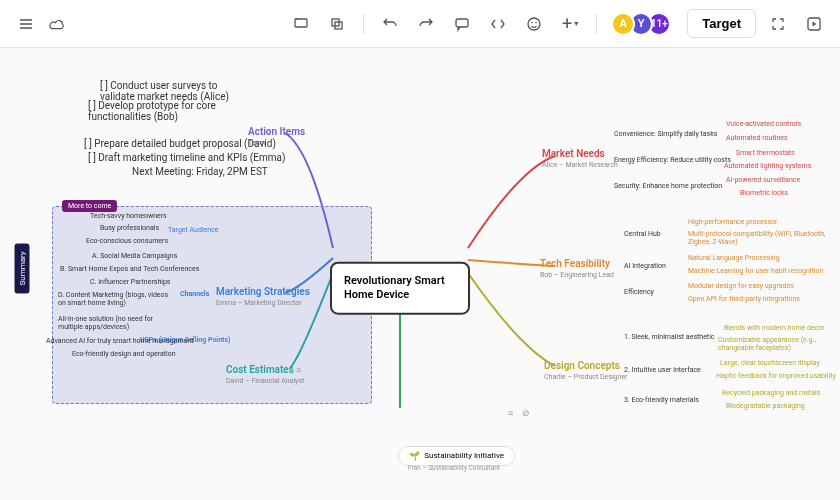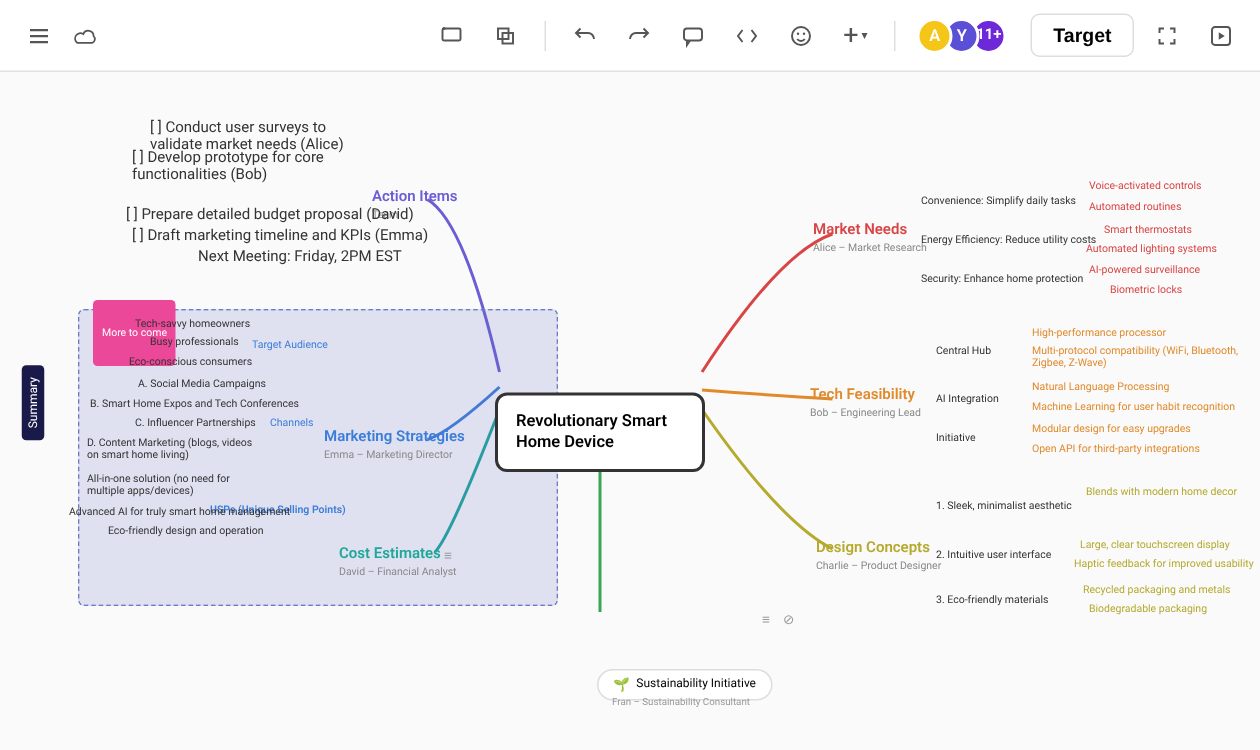--- a/index.html
+++ b/index.html
@@ -20,21 +20,21 @@
 .av-more{background:#6d28d9;z-index:1;font-size:10px}
 .share-btn{padding:6px 14px;border:1px solid #ddd;border-radius:6px;font-weight:600;font-size:13px;background:#fff;margin-left:8px;cursor:pointer}
 .canvas{position:absolute;top:48px;left:0;right:0;bottom:0;background:#fafafa;overflow:hidden}
 .center-node{position:absolute;left:400px;top:240px;width:140px;padding:10px 12px;background:#fff;border:2px solid #333;border-radius:8px;font-weight:600;font-size:11px;line-height:1.3;transform:translate(-50%,-50%)}
 .branch-label{position:absolute;font-weight:600;font-size:10px;color:#333}
 .branch-sub{position:absolute;font-size:7px;color:#888}
 .node{position:absolute;font-size:10px;color:#333;white-space:nowrap}
 .node-sm{font-size:7px}
 .summary-panel{position:absolute;left:52px;top:158px;width:320px;height:198px;background:rgba(100,110,200,0.18);border:1px dashed #6b7bc4;border-radius:4px}
 .summary-tag{position:absolute;left:22px;top:238px;background:#1a1a4a;color:#fff;font-size:8px;padding:3px 8px;border-radius:3px;transform:rotate(-90deg);transform-origin:left center}
-.more-tag{position:absolute;left:62px;top:152px;background:#ec4899;color:#fff;font-size:7px;padding:18px 6px;border-radius:3px}
+.more-tag{position:absolute;left:62px;top:152px;background:#701a75;color:#fff;font-size:7px;padding:2px 6px;border-radius:3px}
 .sust-chip{position:absolute;left:398px;top:398px;background:#fff;border:1px solid #ddd;border-radius:12px;padding:4px 10px;font-size:8px;display:flex;align-items:flex-start;gap:4px}
 .sust-chip::before{content:'🌱';font-size:9px}
 .sust-sub{position:absolute;left:408px;top:416px;font-size:6.5px;color:#999}
 .link-icon{position:absolute;font-size:9px;color:#999}
 svg.branches{position:absolute;top:0;left:0;width:100%;height:100%;pointer-events:none}
 .branch-path{fill:none;stroke-width:2}
 </style>
 </head>
 <body>
 
@@ -143,21 +143,21 @@
 <div class="node" style="left:84px;top:90px">[ ] Prepare detailed budget proposal (David)</div>
 <div class="node" style="left:88px;top:104px">[ ] Draft marketing timeline and KPIs (Emma)</div>
 <div class="node" style="left:132px;top:118px">Next Meeting: Friday, 2PM EST</div>
 
 <div class="branch-label" style="left:216px;top:238px;color:#3b7dd8">Marketing Strategies</div>
 <div class="branch-sub" style="left:216px;top:251px">Emma – Marketing Director</div>
 <div class="node node-sm" style="left:168px;top:178px;color:#3b7dd8;font-weight:400">Target Audience</div>
 <div class="node node-sm" style="left:90px;top:164px">Tech-savvy homeowners</div>
 <div class="node node-sm" style="left:100px;top:176px">Busy professionals</div>
 <div class="node node-sm" style="left:86px;top:189px">Eco-conscious consumers</div>
-<div class="node node-sm" style="left:180px;top:230px;color:#3b7dd8;font-weight:400">Channels</div>
+<div class="node node-sm" style="left:180px;top:242px;color:#3b7dd8;font-weight:700">Channels</div>
 <div class="node node-sm" style="left:92px;top:204px">A.   Social Media Campaigns</div>
 <div class="node node-sm" style="left:60px;top:217px">B.   Smart Home Expos and Tech Conferences</div>
 <div class="node node-sm" style="left:90px;top:230px">C.   Influencer Partnerships</div>
 <div class="node node-sm" style="left:58px;top:243px;width:118px;white-space:normal">D.   Content Marketing (blogs, videos on smart home living)</div>
 <div class="node node-sm" style="left:140px;top:288px;color:#3b7dd8;font-weight:600">USPs (Unique Selling Points)</div>
 <div class="node node-sm" style="left:58px;top:267px;width:104px;white-space:normal">All-in-one solution (no need for multiple apps/devices)</div>
 <div class="node node-sm" style="left:46px;top:289px">Advanced AI for truly smart home management</div>
 <div class="node node-sm" style="left:72px;top:302px">Eco-friendly design and operation</div>
 
 <div class="branch-label" style="left:226px;top:316px;color:#1fa89a">Cost Estimates</div>
@@ -177,28 +177,29 @@
 <div class="node node-sm" style="left:740px;top:141px;color:#d94545">Biometric locks</div>
 
 <div class="branch-label" style="left:540px;top:210px;color:#e08a2c">Tech Feasibility</div>
 <div class="branch-sub" style="left:540px;top:223px">Bob – Engineering Lead</div>
 <div class="node node-sm" style="left:624px;top:182px">Central Hub</div>
 <div class="node node-sm" style="left:688px;top:170px;color:#e08a2c">High-performance processor</div>
 <div class="node node-sm" style="left:688px;top:182px;width:140px;white-space:normal;color:#e08a2c">Multi-protocol compatibility (WiFi, Bluetooth, Zigbee, Z-Wave)</div>
 <div class="node node-sm" style="left:624px;top:214px">AI Integration</div>
 <div class="node node-sm" style="left:688px;top:206px;color:#e08a2c">Natural Language Processing</div>
 <div class="node node-sm" style="left:688px;top:219px;color:#e08a2c">Machine Learning for user habit recognition</div>
-<div class="node node-sm" style="left:624px;top:240px">Initiative</div>
+<div class="node node-sm" style="left:624px;top:240px">Efficiency</div>
 <div class="node node-sm" style="left:688px;top:234px;color:#e08a2c">Modular design for easy upgrades</div>
 <div class="node node-sm" style="left:688px;top:247px;color:#e08a2c">Open API for third-party integrations</div>
 
 <div class="branch-label" style="left:544px;top:312px;color:#b5a92e">Design Concepts</div>
 <div class="branch-sub" style="left:544px;top:325px">Charlie – Product Designer</div>
 <div class="node node-sm" style="left:624px;top:285px">1. Sleek, minimalist aesthetic</div>
 <div class="node node-sm" style="left:724px;top:276px;color:#b5a92e">Blends with modern home decor</div>
+<div class="node node-sm" style="left:718px;top:288px;width:110px;white-space:normal;color:#b5a92e">Customizable appearance (e.g., changeable faceplates)</div>
 <div class="node node-sm" style="left:624px;top:318px">2. Intuitive user interface</div>
 <div class="node node-sm" style="left:720px;top:311px;color:#b5a92e">Large, clear touchscreen display</div>
 <div class="node node-sm" style="left:716px;top:324px;color:#b5a92e">Haptic feedback for improved usability</div>
 <div class="node node-sm" style="left:624px;top:348px">3. Eco-friendly materials</div>
 <div class="node node-sm" style="left:722px;top:341px;color:#b5a92e">Recycled packaging and metals</div>
 <div class="node node-sm" style="left:726px;top:354px;color:#b5a92e">Biodegradable packaging</div>
 
 <div class="sust-chip">
       <span>Sustainability Initiative</span>
     </div>

